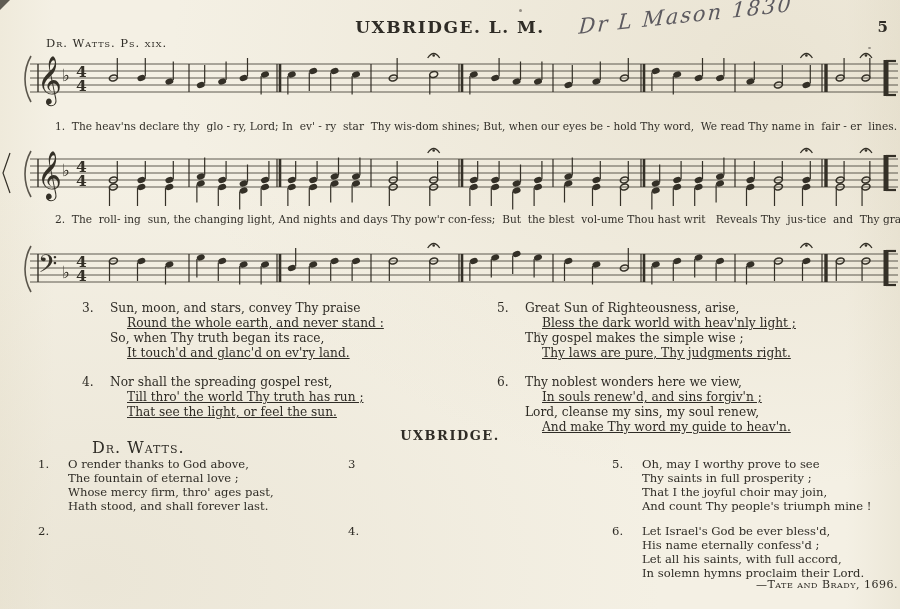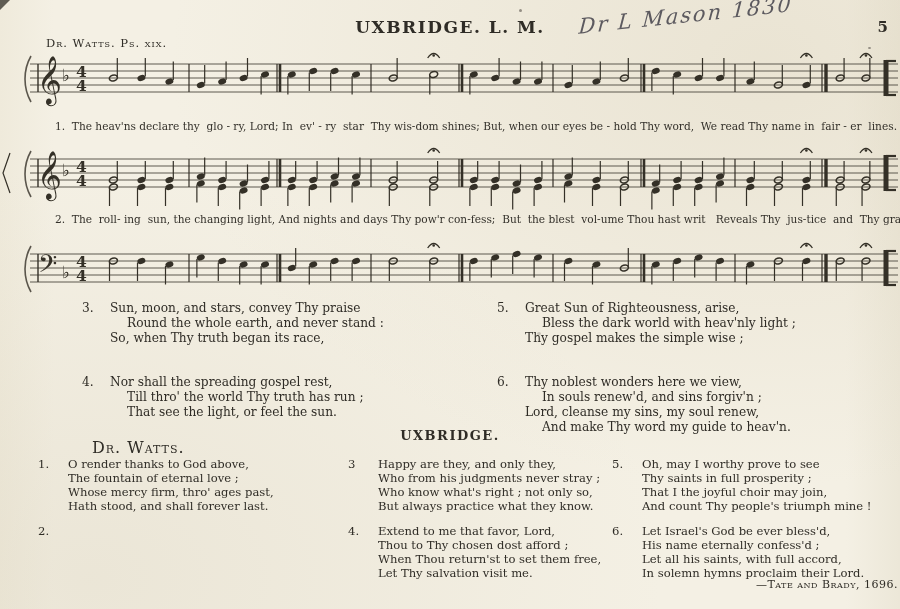--- a/index.html
+++ b/index.html
@@ -31,21 +31,21 @@
   .system { position:absolute; left:0; width:900px; height:70px; }
   #sys1 { top:50px; } #sys2 { top:145px; } #sys3 { top:240px; }
 
   .lyricline { position:absolute; left:55px; width:845px; height:16px;
     font-size:10.6px; white-space:pre; overflow:hidden; color:#33302a; }
   #lyr1 { top:120px; } #lyr2 { top:213px; }
 
   .verse { position:absolute; font-size:12.2px; line-height:15px; }
   .verse .vrow { display:flex; }
   .verse .vnum { width:28px; flex:none; }
-  .verse .vlines div.ind { padding-left:17px; }
+  .verse .vlines div.ind { padding-left:17px;text-decoration:underline; }
 
   .sec2-author { position:absolute; left:92px; top:438px; font-size:16px;
     font-variant:small-caps; letter-spacing:1px; }
   .sec2-title { position:absolute; left:0; top:428px; width:900px; text-align:center;
     font-weight:bold; font-size:13px; letter-spacing:1.5px; }
 
   .verse-sm { font-size:11.6px; line-height:14px; }
   .verse-sm .vnum { width:30px; }
   .attribution { position:absolute; left:688px; top:578px; width:210px;
     font-size:11px; font-variant:small-caps; text-align:right; letter-spacing:.5px; }
@@ -408,40 +408,42 @@
         <line x1="886" y1="45" x2="896" y2="45" stroke="#343027" stroke-width="2.2"></line>
       </svg></div>
 
   <div class="verse" style="left:82px;top:301px;">
     <div class="vrow">
         <div class="vnum">3.</div>
       <div class="vlines">
         <div>Sun, moon, and stars, convey Thy praise</div>
         <div class="ind">Round the whole earth, and never stand :</div>
         <div>So, when Thy truth began its race,</div>
+        <div class="ind">It touch'd and glanc'd on ev'ry land.</div>
       </div>
       </div>
   </div>
   <div class="verse" style="left:82px;top:375px;">
     <div class="vrow">
         <div class="vnum">4.</div>
       <div class="vlines">
         <div>Nor shall the spreading gospel rest,</div>
         <div class="ind">Till thro' the world Thy truth has run ;</div>
         <div class="ind">That see the light, or feel the sun.</div>
       </div>
       </div>
   </div>
   <div class="verse" style="left:497px;top:301px;">
     <div class="vrow">
         <div class="vnum">5.</div>
       <div class="vlines">
         <div>Great Sun of Righteousness, arise,</div>
         <div class="ind">Bless the dark world with heav'nly light ;</div>
         <div>Thy gospel makes the simple wise ;</div>
+        <div class="ind">Thy laws are pure, Thy judgments right.</div>
       </div>
       </div>
   </div>
   <div class="verse" style="left:497px;top:375px;">
     <div class="vrow">
         <div class="vnum">6.</div>
       <div class="vlines">
         <div>Thy noblest wonders here we view,</div>
         <div class="ind">In souls renew'd, and sins forgiv'n ;</div>
         <div>Lord, cleanse my sins, my soul renew,</div>
@@ -465,37 +467,25 @@
       </div>
   </div>
   <div class="verse verse-sm" style="left:38px;top:524px;">
     <div class="vrow">
         <div class="vnum">2.</div>
       </div>
   </div>
   <div class="verse verse-sm" style="left:348px;top:457px;">
     <div class="vrow">
         <div class="vnum">3</div>
-      <div class="vlines">
-        <div>Happy are they, and only they,</div>
-        <div>Who from his judgments never stray ;</div>
-        <div>Who know what's right ; not only so,</div>
-        <div>But always practice what they know.</div>
-      </div>
       </div>
   </div>
   <div class="verse verse-sm" style="left:348px;top:524px;">
     <div class="vrow">
         <div class="vnum">4.</div>
-      <div class="vlines">
-        <div>Extend to me that favor, Lord,</div>
-        <div>Thou to Thy chosen dost afford ;</div>
-        <div>When Thou return'st to set them free,</div>
-        <div>Let Thy salvation visit me.</div>
-      </div>
       </div>
   </div>
   <div class="verse verse-sm" style="left:612px;top:457px;">
     <div class="vrow">
         <div class="vnum">5.</div>
       <div class="vlines">
         <div>Oh, may I worthy prove to see</div>
         <div>Thy saints in full prosperity ;</div>
         <div>That I the joyful choir may join,</div>
         <div>And count Thy people's triumph mine !</div>

